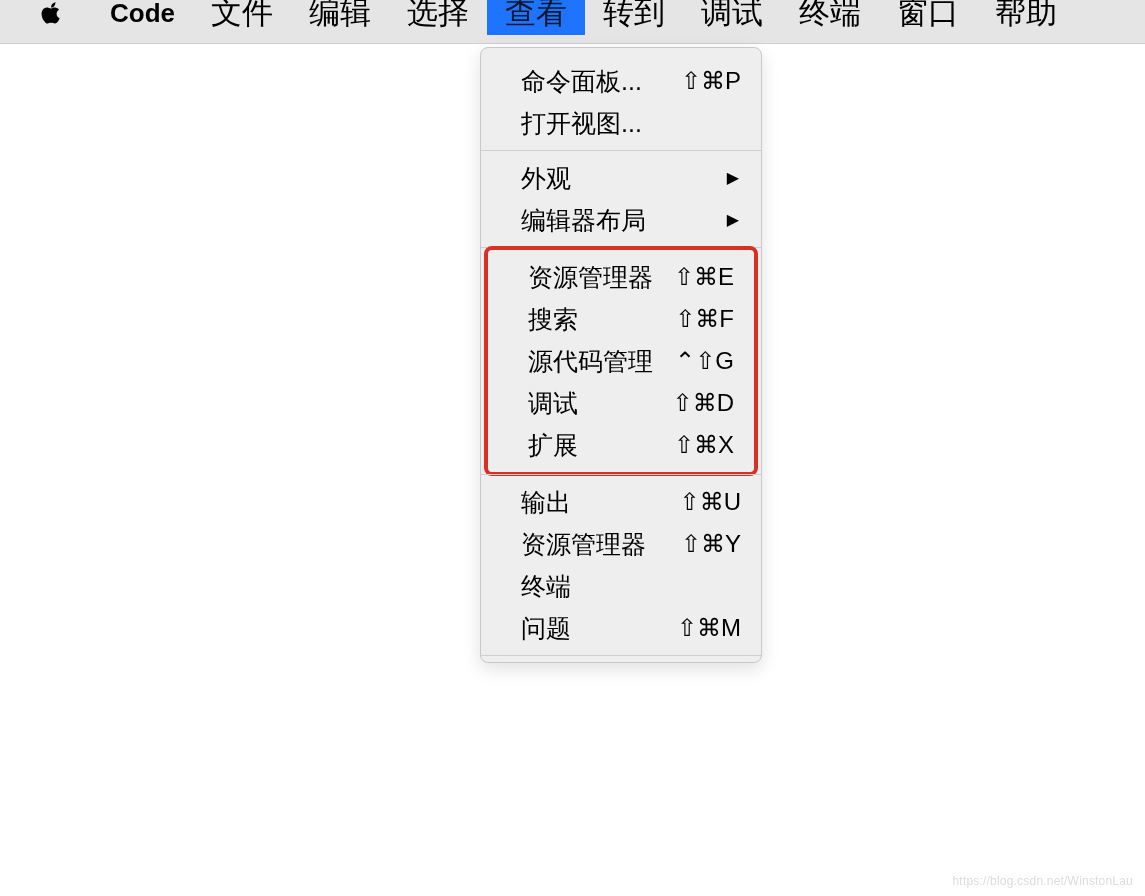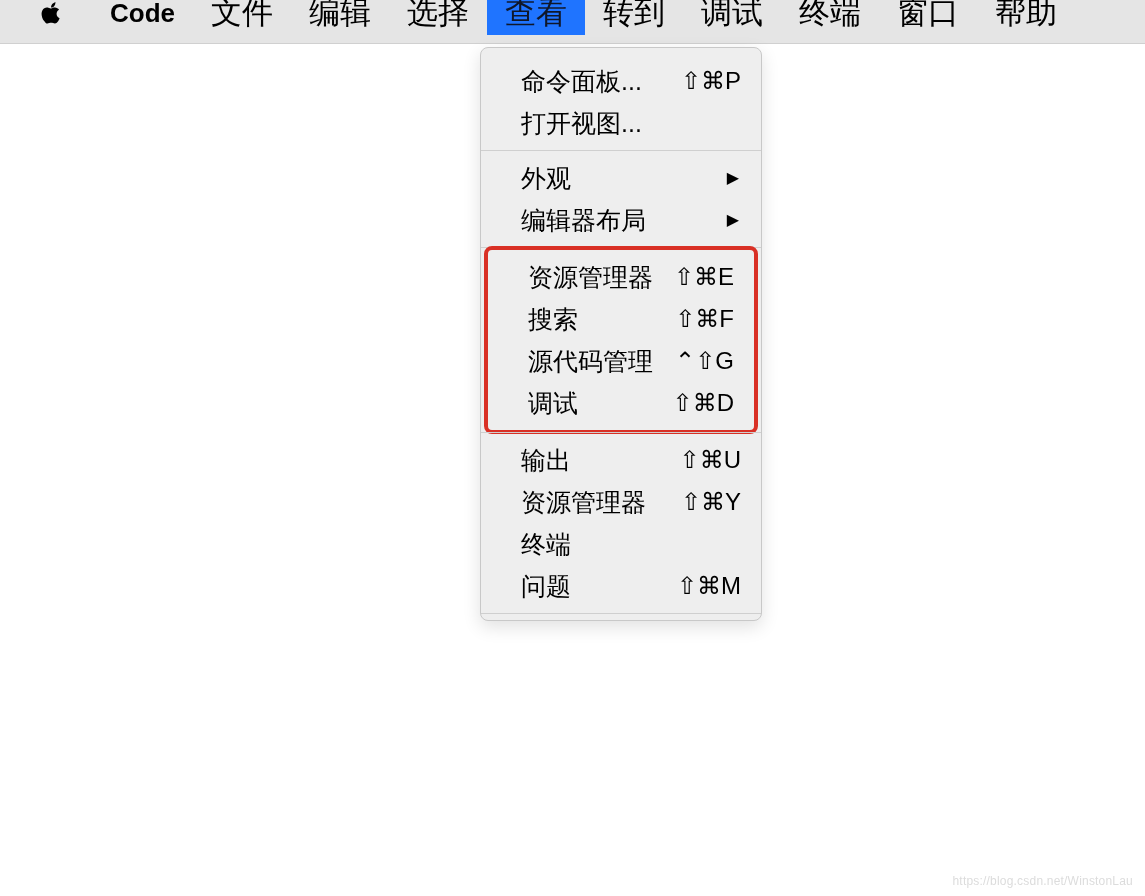--- a/index.html
+++ b/index.html
@@ -162,20 +162,24 @@
       <span class="shortcut">⇧⌘F</span>
     </div>
     <div class="menu-row">
       <span class="label">源代码管理</span>
       <span class="shortcut">⌃⇧G</span>
     </div>
     <div class="menu-row">
       <span class="label">调试</span>
       <span class="shortcut">⇧⌘D</span>
     </div>
+    <div class="menu-row">
+      <span class="label">扩展</span>
+      <span class="shortcut">⇧⌘X</span>
+    </div>
   </div>
   <div class="menu-divider"></div>
 
   <div class="menu-section">
     <div class="menu-row">
       <span class="label">输出</span>
       <span class="shortcut">⇧⌘U</span>
     </div>
     <div class="menu-row">
       <span class="label">资源管理器</span>

